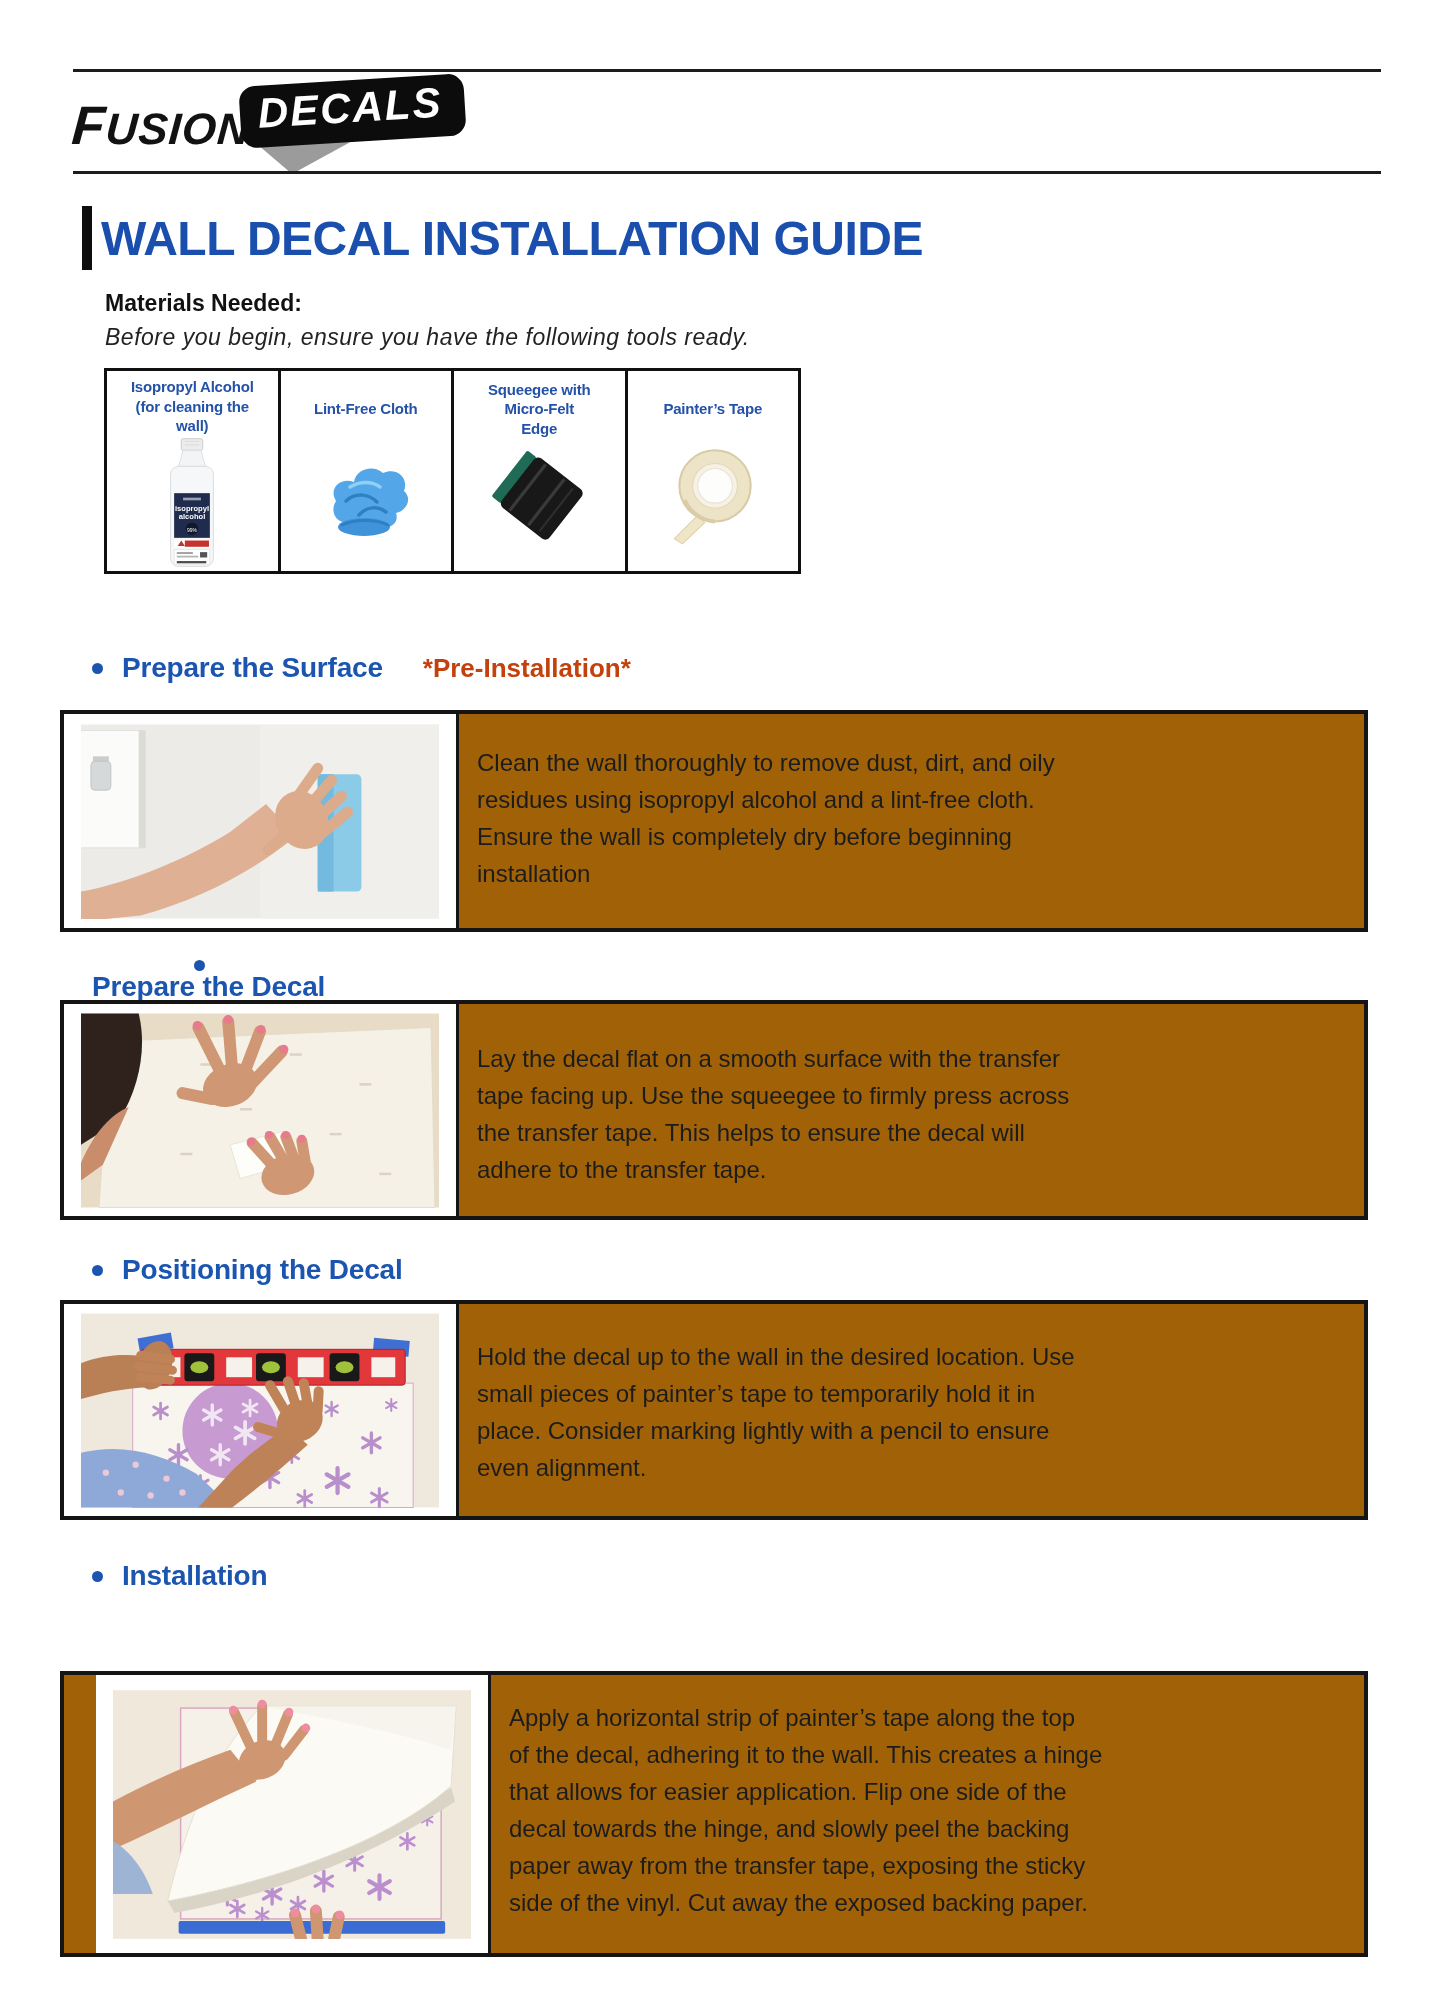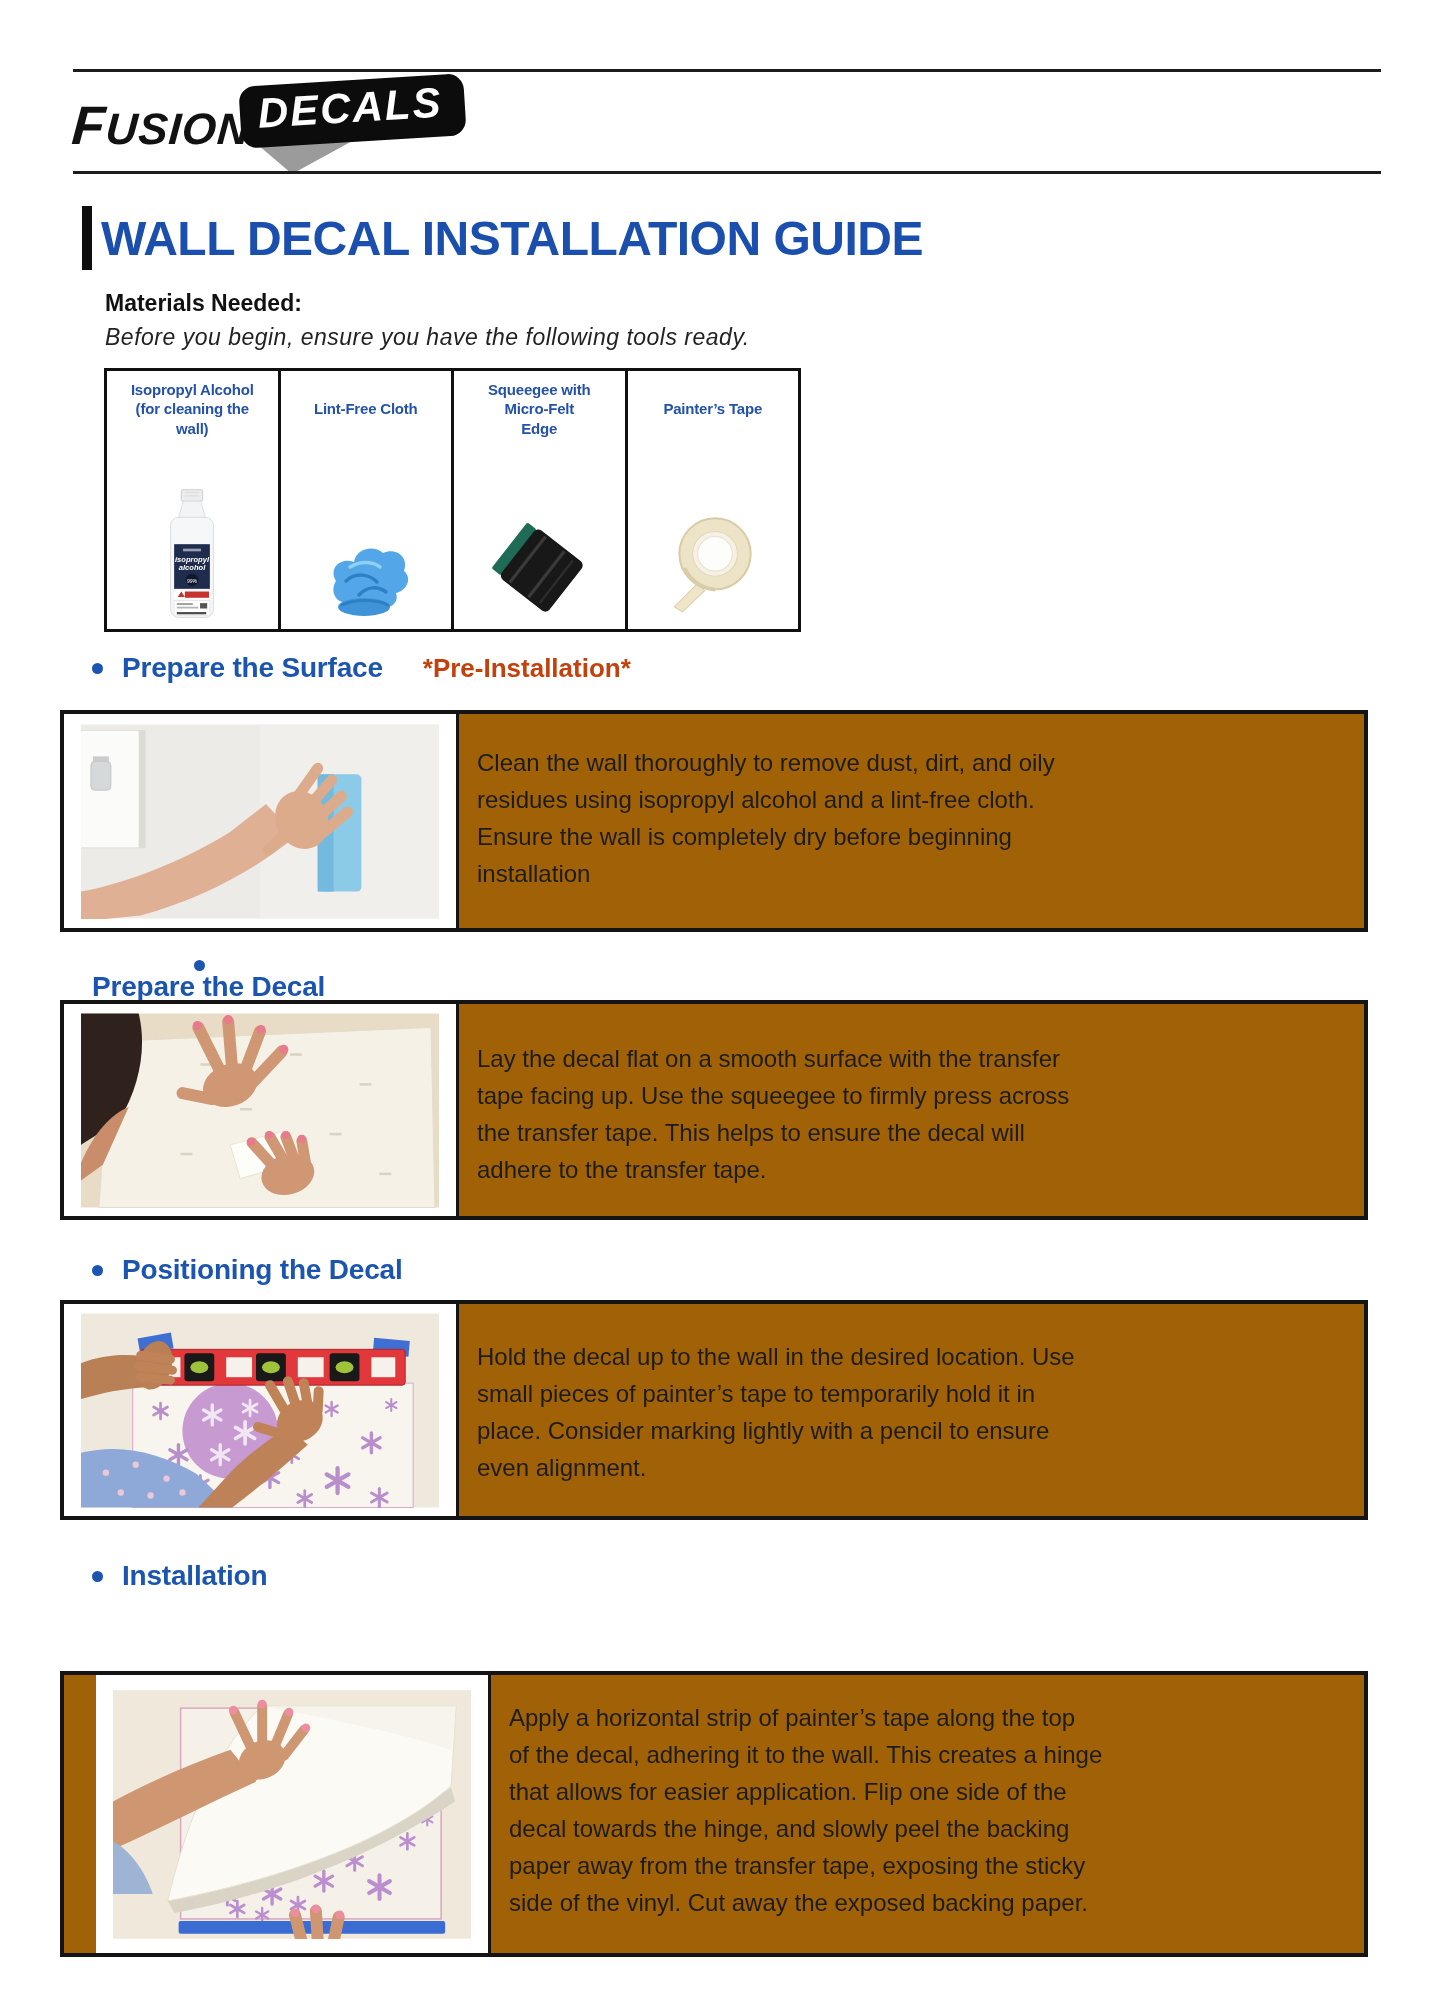--- a/index.html
+++ b/index.html
@@ -23,28 +23,28 @@
 
   
   .title-row{position:absolute;left:82px;top:206px;display:flex;align-items:center;text-align:right;}
   .tbar{width:10px;height:64px;background:#0e0e0e;margin-right:9px;flex:none;}
   .page-title{font-size:48px;font-weight:bold;color:#1b4fad;letter-spacing:-0.5px;white-space:nowrap;}
 
   .mat-heading{position:absolute;left:105px;top:290px;font-size:23px;font-weight:bold;color:#111;}
   .mat-sub{position:absolute;left:105px;top:324px;font-size:23px;font-style:italic;color:#222;letter-spacing:.5px;}
 
   
-  .mat-table{position:absolute;left:104px;top:368px;width:697px;height:264px;border:3px solid #101010;
+  .mat-table{position:absolute;left:104px;top:368px;width:697px;height:206px;border:3px solid #101010;
              display:flex;background:#fff;box-sizing:border-box;}
   .mat-cell{flex:1;border-right:3px solid #101010;display:flex;flex-direction:column;align-items:center;
             padding:6px 4px 8px;min-width:0;}
   .mat-cell:last-child{border-right:none;}
   .mat-label{height:64px;display:flex;align-items:center;justify-content:center;text-align:center;
              color:#2452a8;font-size:15px;font-weight:bold;line-height:1.3;white-space:pre-line;letter-spacing:-0.2px;}
-  .mat-img{flex:1;display:flex;align-items:flex-end;justify-content:center;width:100%;font-style:italic;}
+  .mat-img{flex:1;display:flex;align-items:flex-start;justify-content:center;width:100%;}
 
   
   .sec-head{position:absolute;left:92px;display:flex;align-items:center;height:40px;}
   .bullet{width:11px;height:11px;border-radius:50%;background:#1b55b0;margin-right:19px;flex:none;}
   .sec-title{font-size:28px;font-weight:bold;color:#1b55b0;letter-spacing:-0.2px;white-space:nowrap;}
   .sec-note{margin-left:40px;font-size:26px;font-weight:bold;color:#c2410c;white-space:nowrap;}
   .sh1{top:648px;} .sh2{top:960px;flex-direction:column;} .sh3{top:1250px;} .sh4{top:1556px;}
 
   
   .box{position:absolute;left:60px;width:1308px;border:4px solid #141414;background:#a16207;

